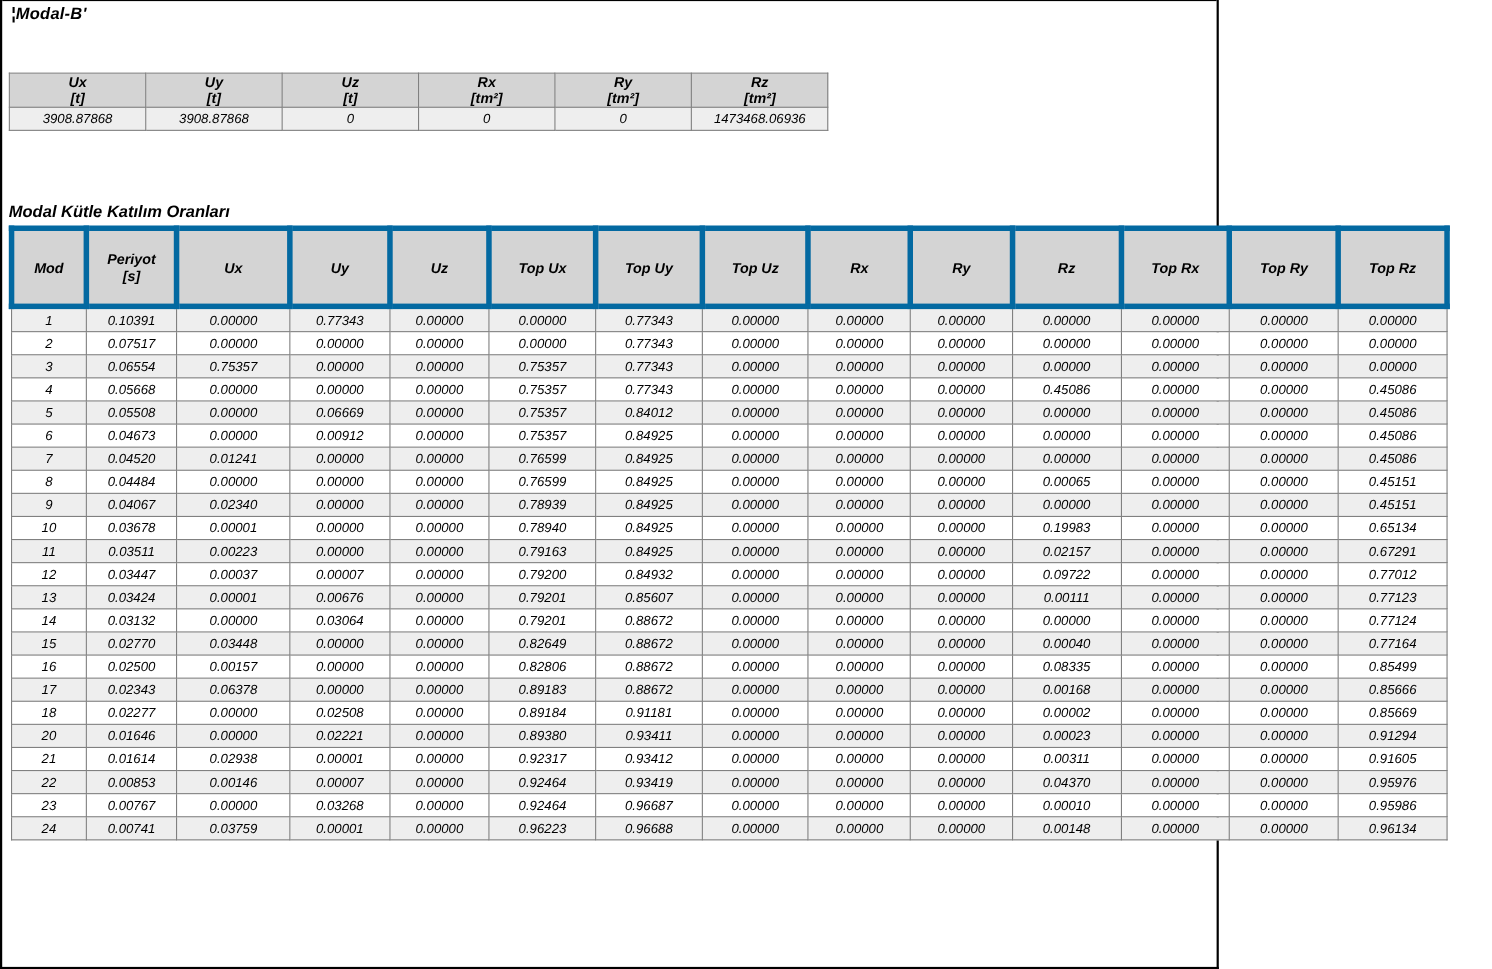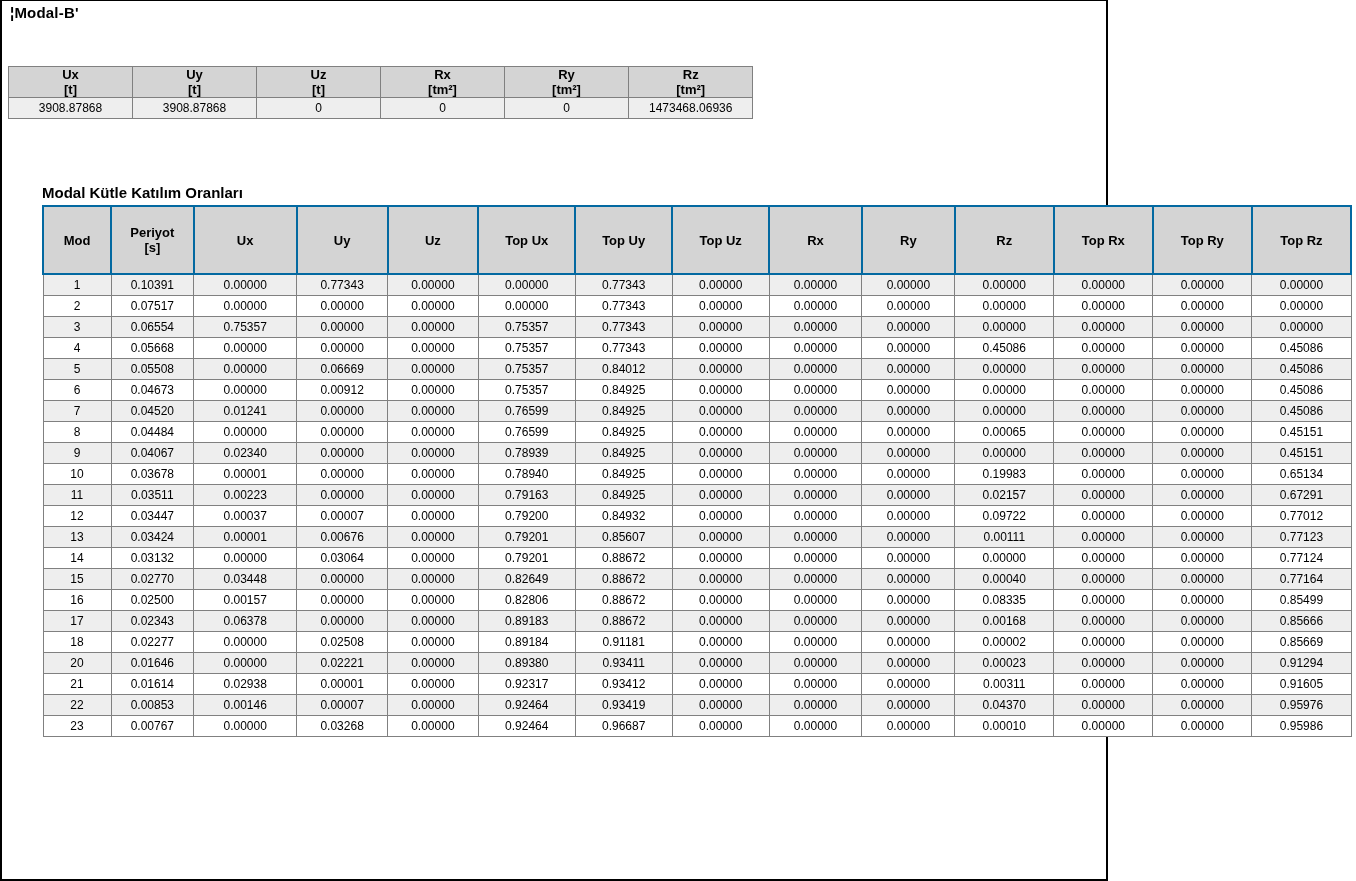--- a/index.html
+++ b/index.html
@@ -17,20 +17,21 @@
   .page {
     position: relative;
     width: 1108px;
     height: 881px;
     box-sizing: border-box;
     border-left: 2px solid #000;
     border-right: 2px solid #000;
     border-bottom: 2px solid #000;
     border-top: none;
     padding: 0;
+    font-style: italic;
   }
   .top-rule {
     position: absolute;
     left: 0;
     top: 0;
     width: 100%;
     height: 0;
     border-top: 1px solid #000;
   }
   .doc-title {
@@ -54,21 +55,20 @@
     position: absolute;
     left: 0;
     top: 66px;
     width: 100%;
   }
   .block-modal {
     position: absolute;
     left: 0;
     top: 184px;
     width: 100%;
-    margin-left: 34px;
   }
 
   table {
     border-collapse: collapse;
     font-size: 12px;
   }
 
   
   .mass-table {
     margin-left: 6px;
@@ -99,21 +99,21 @@
   }
 
   
   .modal-table {
     margin-left: 6px;
     table-layout: fixed;
     width: 1310px;
   }
   .modal-table th {
     background: #d4d4d4;
-    border: 2px solid #0369a1;
+    border: 5px solid #0369a1;
     font-weight: bold;
     font-size: 13px;
     text-align: center;
     vertical-align: middle;
     height: 44px;
     padding: 11px 2px;
   }
   .modal-table th .unit {
     display: block;
     font-weight: bold;
@@ -601,16 +601,32 @@
             <td>0.92464</td>
             <td>0.96687</td>
             <td>0.00000</td>
             <td>0.00000</td>
             <td>0.00000</td>
             <td>0.00010</td>
             <td>0.00000</td>
             <td>0.00000</td>
             <td>0.95986</td>
           </tr>
+          <tr>
+            <td>24</td>
+            <td>0.00741</td>
+            <td>0.03759</td>
+            <td>0.00001</td>
+            <td>0.00000</td>
+            <td>0.96223</td>
+            <td>0.96688</td>
+            <td>0.00000</td>
+            <td>0.00000</td>
+            <td>0.00000</td>
+            <td>0.00148</td>
+            <td>0.00000</td>
+            <td>0.00000</td>
+            <td>0.96134</td>
+          </tr>
         </tbody>
     </table>
   </div>
 </div>
 
 </body></html>

